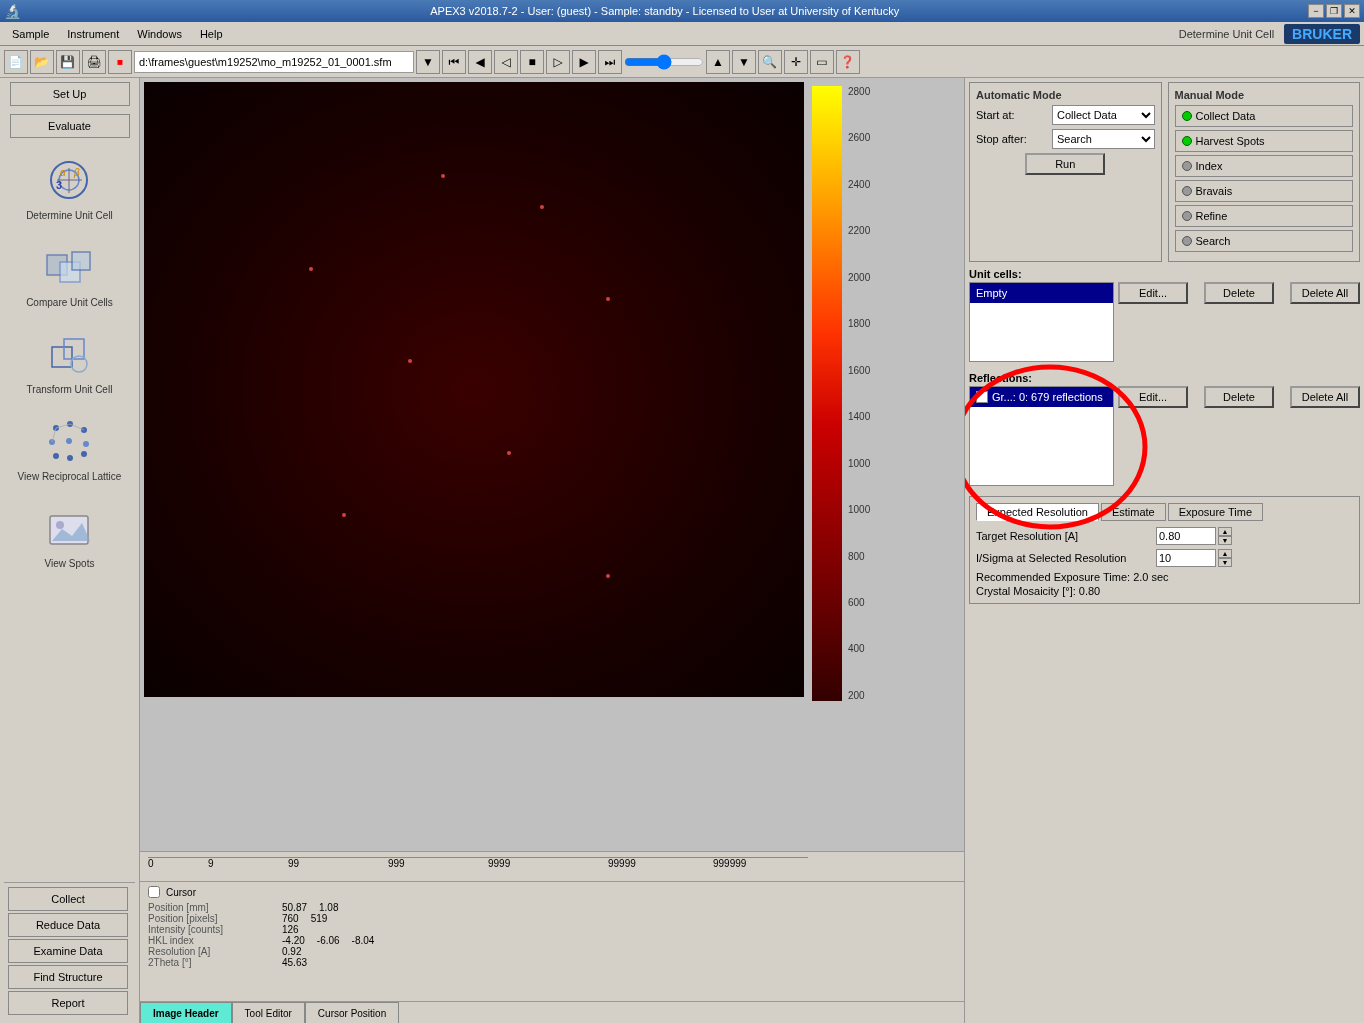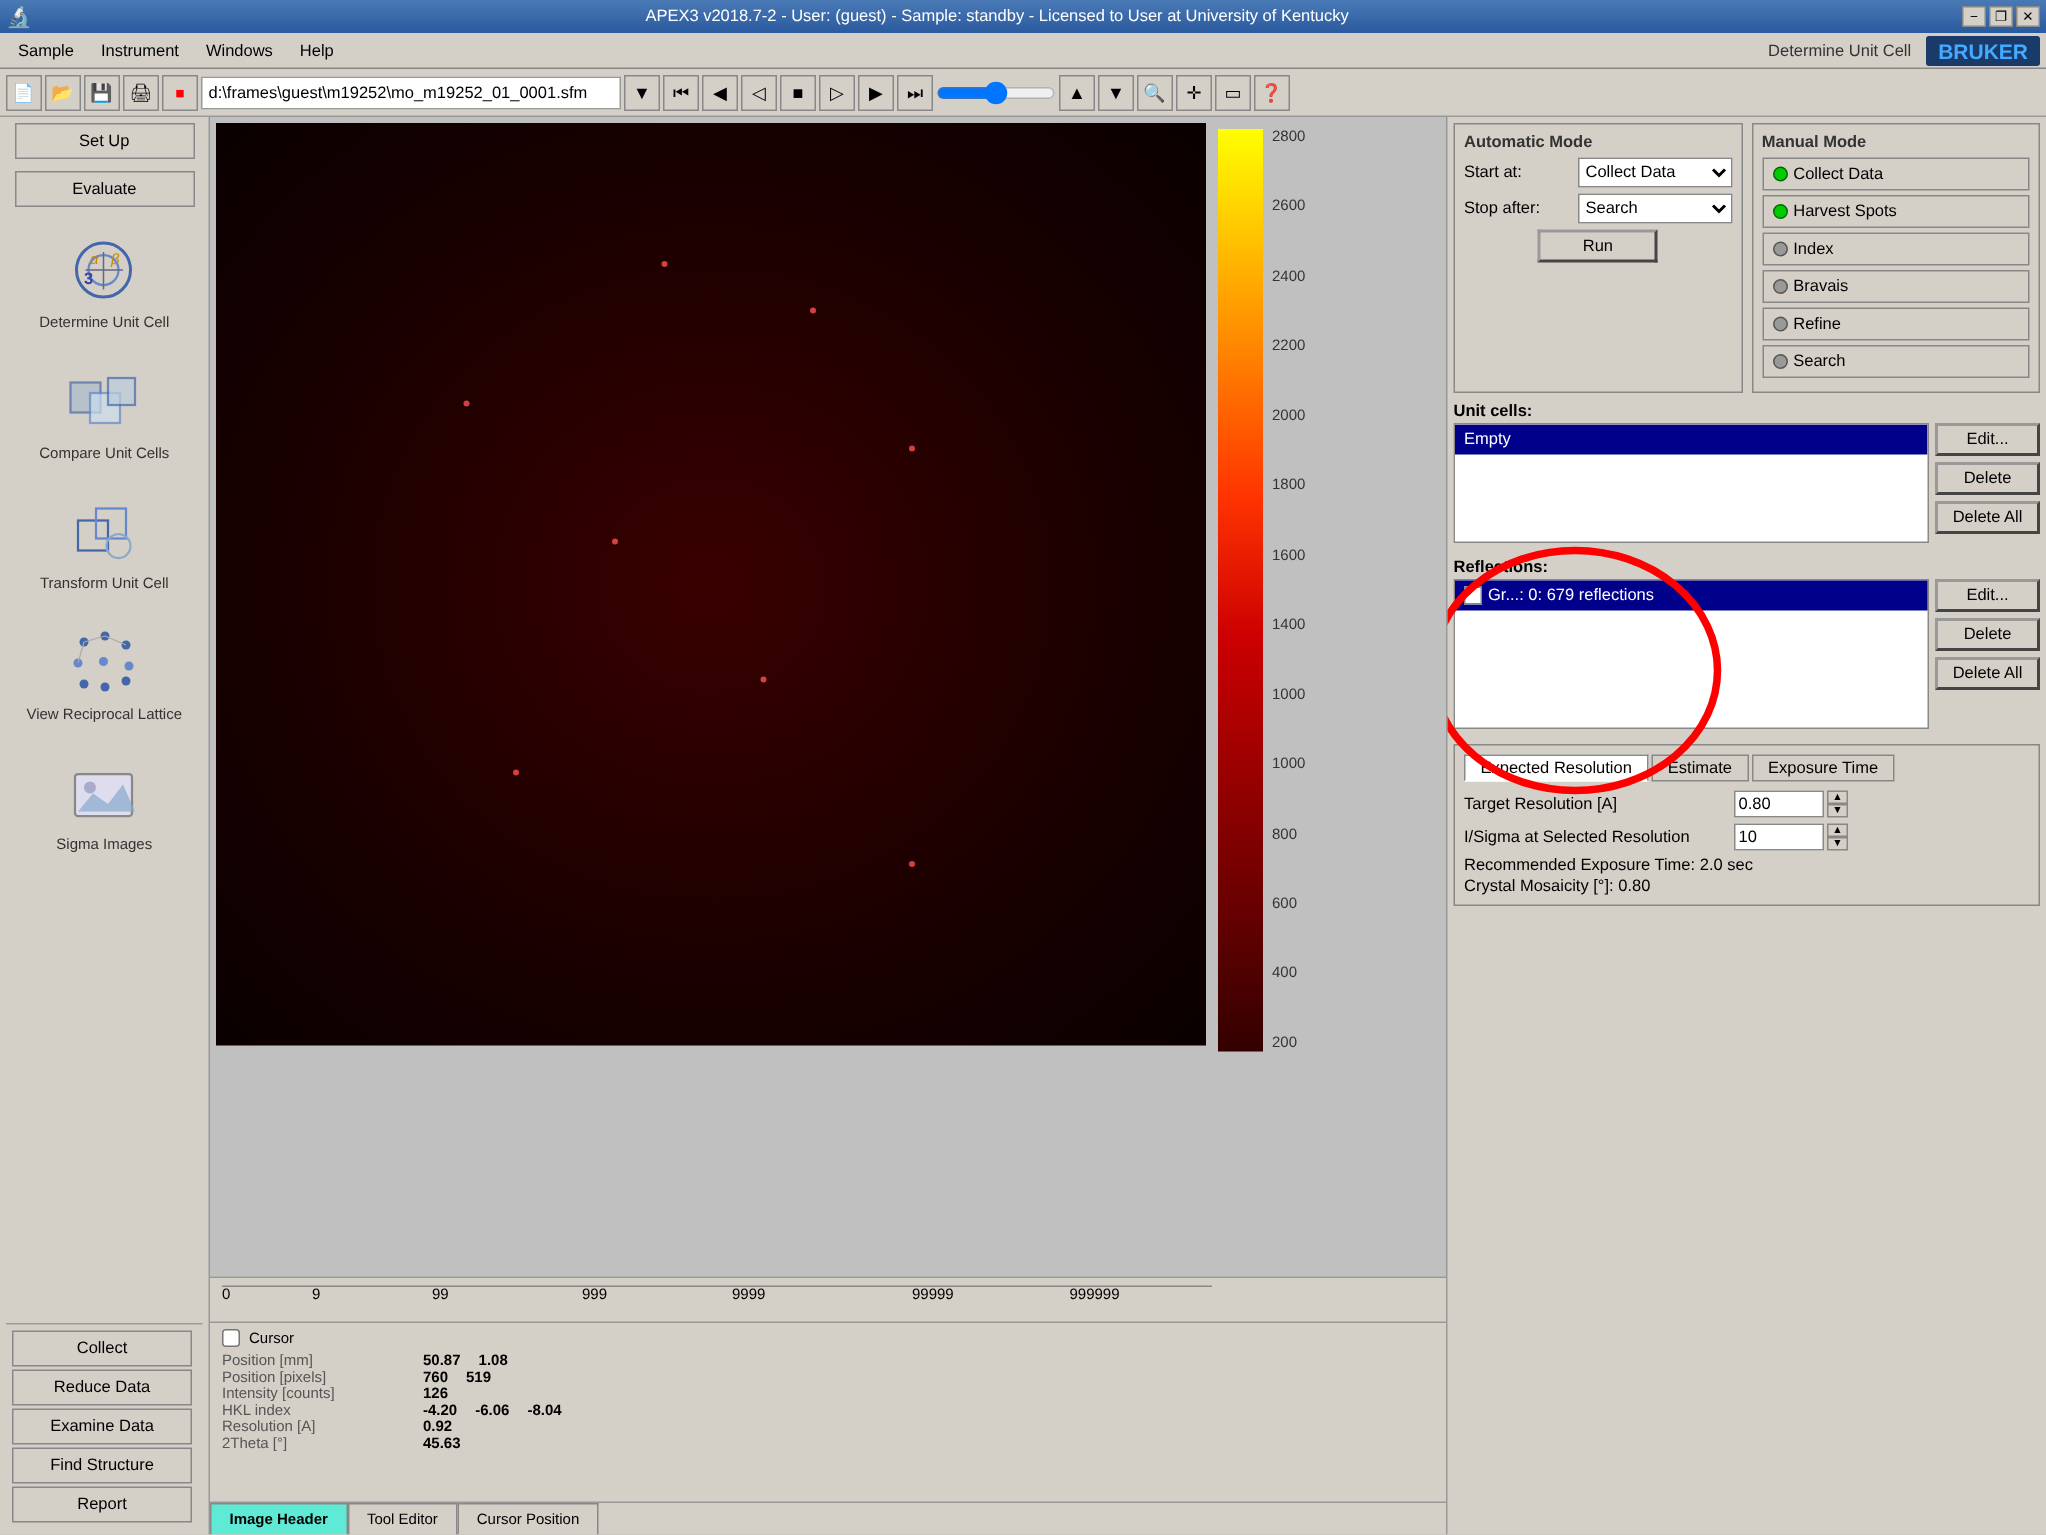--- a/index.html
+++ b/index.html
@@ -164,21 +164,21 @@
     
     .info-panel {
       background: #d4d0c8;
       border-top: 1px solid #999;
       padding: 4px 8px;
       font-size: 10px;
       min-height: 120px;
     }
     .info-row { display: flex; gap: 4px; align-items: center; }
     .info-label { color: #555; width: 130px; }
-    .info-value { color: #000; font-weight: bold; }
+    .info-value { color: #000; }
 
     
     .bottom-tabs {
       display: flex;
       background: #d4d0c8;
       border-top: 1px solid #999;
       height: 22px;
     }
     .tab-item {
       padding: 2px 12px;
@@ -276,22 +276,22 @@
       overflow-y: auto;
     }
     .unit-cell-item {
       padding: 4px 6px;
       background: #00008b;
       color: white;
       font-size: 11px;
     }
     .side-btns {
       display: flex;
-      flex-direction: column;
-      gap: 4px;
+      flex-direction: row;
+      gap: 16px;
     }
     .side-btn {
       width: 70px;
       height: 22px;
       background: #d4d0c8;
       border: 2px outset #999;
       font-size: 11px;
       cursor: pointer;
     }
 
@@ -513,21 +513,21 @@
     </div>
 
     <div class="sidebar-icon-item">
       <div class="sidebar-icon">
         <svg width="55" height="55" viewBox="0 0 55 55">
           <rect x="8" y="15" width="38" height="28" fill="#dde" stroke="#888" stroke-width="1.5" rx="2"></rect>
           <circle cx="18" cy="24" r="4" fill="#aac"></circle>
           <polygon points="10,40 20,28 30,35 40,22 48,40" fill="#88aacc" opacity="0.7"></polygon>
         </svg>
       </div>
-      <div class="sidebar-icon-label">Sigma Images</div>
+      <div class="sidebar-icon-label">View Spots</div>
     </div>
 
     <div style="flex:1;"></div>
     <div class="bottom-sidebar" style="width:100%;">
       <div class="sidebar-btn">Collect</div>
       <div class="sidebar-btn">Reduce Data</div>
       <div class="sidebar-btn">Examine Data</div>
       <div class="sidebar-btn">Find Structure</div>
       <div class="sidebar-btn">Report</div>
     </div>

